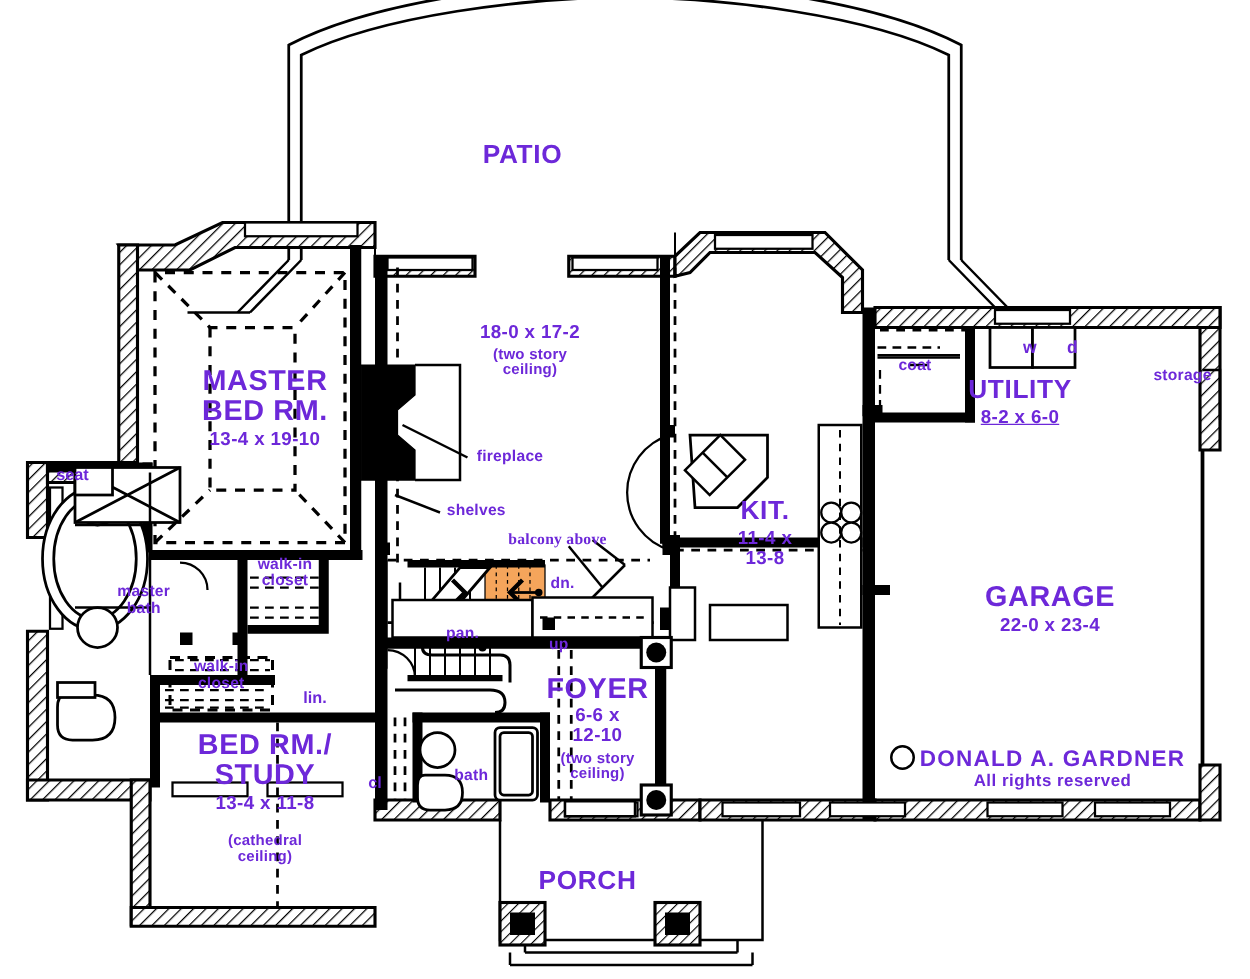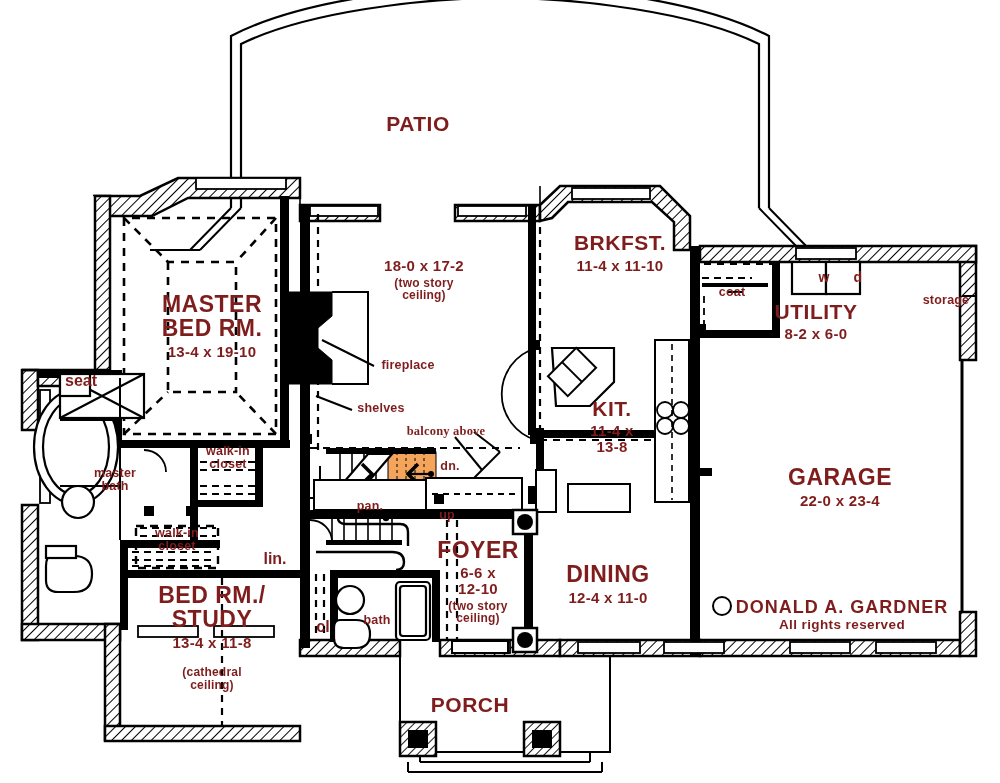--- a/index.html
+++ b/index.html
@@ -7,35 +7,35 @@
   body{font-family:"Liberation Sans",sans-serif;}
   #plan-root{
     position:relative;
     width:1000px;height:783px;
     background:#ffffff;
     overflow:hidden;
   }
   #plan-svg{position:absolute;left:0;top:0;width:1000px;height:783px;}
   .lbl{
     position:absolute;
-    color:#7f1d1d;
+    color:#6d28d9;
     text-align:center;
     white-space:nowrap;
     font-family:"Liberation Sans",sans-serif;
     font-weight:bold;
     line-height:1.05;
     transform:translateX(-50%);
     pointer-events:none;
   }
   .room-name{font-size:21px;letter-spacing:.5px;}
   .room-name.big{font-size:23px;}
   .room-dim{font-size:15px;letter-spacing:.3px;}
   .room-note{font-size:12px;letter-spacing:.2px;}
   .annot{font-size:12.5px;letter-spacing:.2px;}
-  .tiny{font-size:16px;margin-left:23px;}
+  .tiny{font-size:13px;}
   .copyline{font-size:18px;letter-spacing:1px;}
   .copyline2{font-size:13.5px;letter-spacing:.4px;}
   .stack{transform:translateX(-50%);}
   .stack div{white-space:nowrap;}
 </style>
 </head>
 <body>
 
 <div id="plan-root">
 
@@ -390,28 +390,24 @@
     <div class="room-note" style="margin-top:3px;">(two story</div>
     <div class="room-note">ceiling)</div>
   </div>
 
   <div class="lbl stack" style="left:212px;top:292px;">
     <div class="room-name big">MASTER</div>
     <div class="room-name big">BED RM.</div>
     <div class="room-dim" style="margin-top:4px;">13-4 x 19-10</div>
   </div>
 
-  <div class="lbl stack" style="left:620px;top:232px;">
-    <div class="room-name">BRKFST.</div>
-    <div class="room-dim" style="margin-top:4px;">11-4 x 11-10</div>
-  </div>
 
   <div class="lbl stack" style="left:816px;top:301px;">
     <div class="room-name">UTILITY</div>
-    <div class="room-dim" style="margin-top:3px;">8-2 x 6-0</div>
+    <div class="room-dim" style="margin-top:3px;text-decoration:underline;">8-2 x 6-0</div>
   </div>
 
   <div class="lbl annot" style="left:824px;top:270px;font-size:14px;">w</div>
   <div class="lbl annot" style="left:858px;top:270px;font-size:14px;">d</div>
 
   <div class="lbl annot" style="left:946px;top:294px;">storage</div>
   <div class="lbl annot" style="left:732px;top:286px;">coat</div>
 
   <div class="lbl stack" style="left:612px;top:398px;">
     <div class="room-name">KIT.</div>
@@ -425,24 +421,20 @@
   </div>
 
   <div class="lbl stack" style="left:478px;top:538px;">
     <div class="room-name big">FOYER</div>
     <div class="room-dim" style="margin-top:3px;">6-6 x</div>
     <div class="room-dim">12-10</div>
     <div class="room-note" style="margin-top:3px;">(two story</div>
     <div class="room-note">ceiling)</div>
   </div>
 
-  <div class="lbl stack" style="left:608px;top:562px;">
-    <div class="room-name big">DINING</div>
-    <div class="room-dim" style="margin-top:4px;">12-4 x 11-0</div>
-  </div>
 
   <div class="lbl stack" style="left:212px;top:583px;">
     <div class="room-name big">BED RM./</div>
     <div class="room-name big">STUDY</div>
     <div class="room-dim" style="margin-top:4px;">13-4 x 11-8</div>
     <div class="room-note" style="margin-top:15px;">(cathedral</div>
     <div class="room-note">ceiling)</div>
   </div>
 
   <div class="lbl room-name" style="left:470px;top:694px;">PORCH</div>

